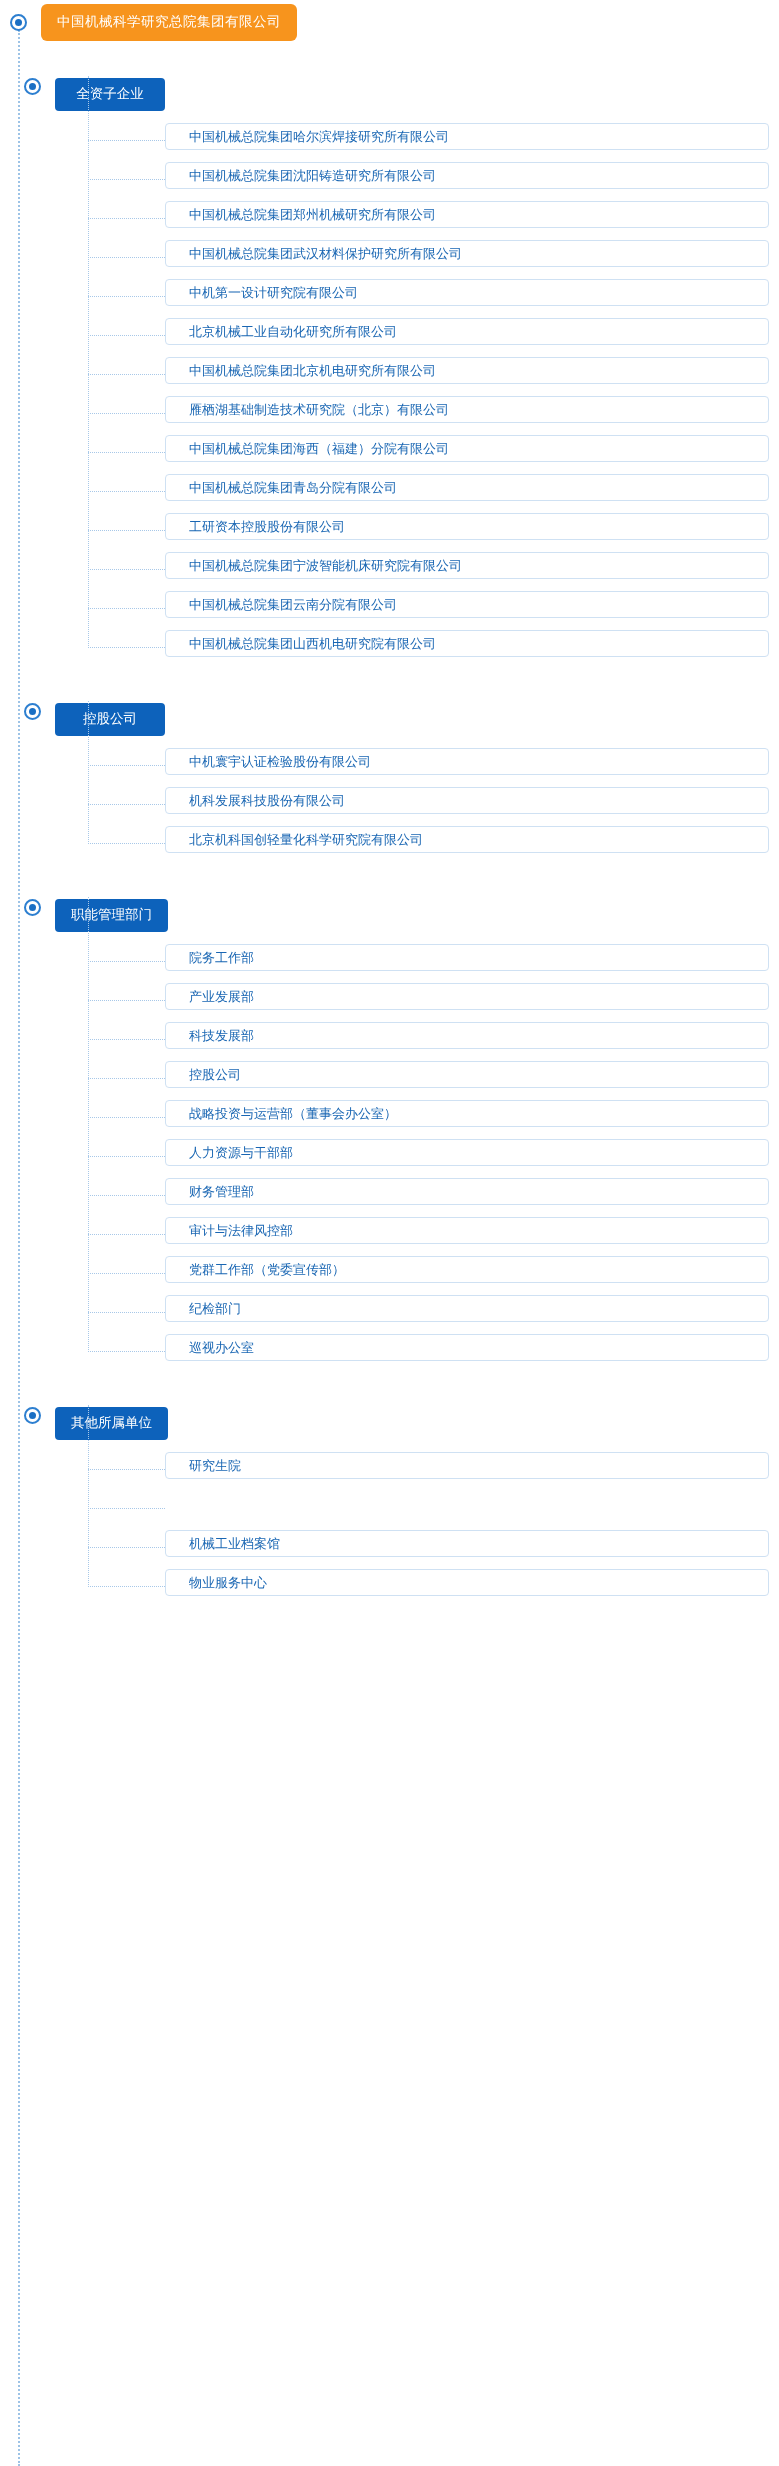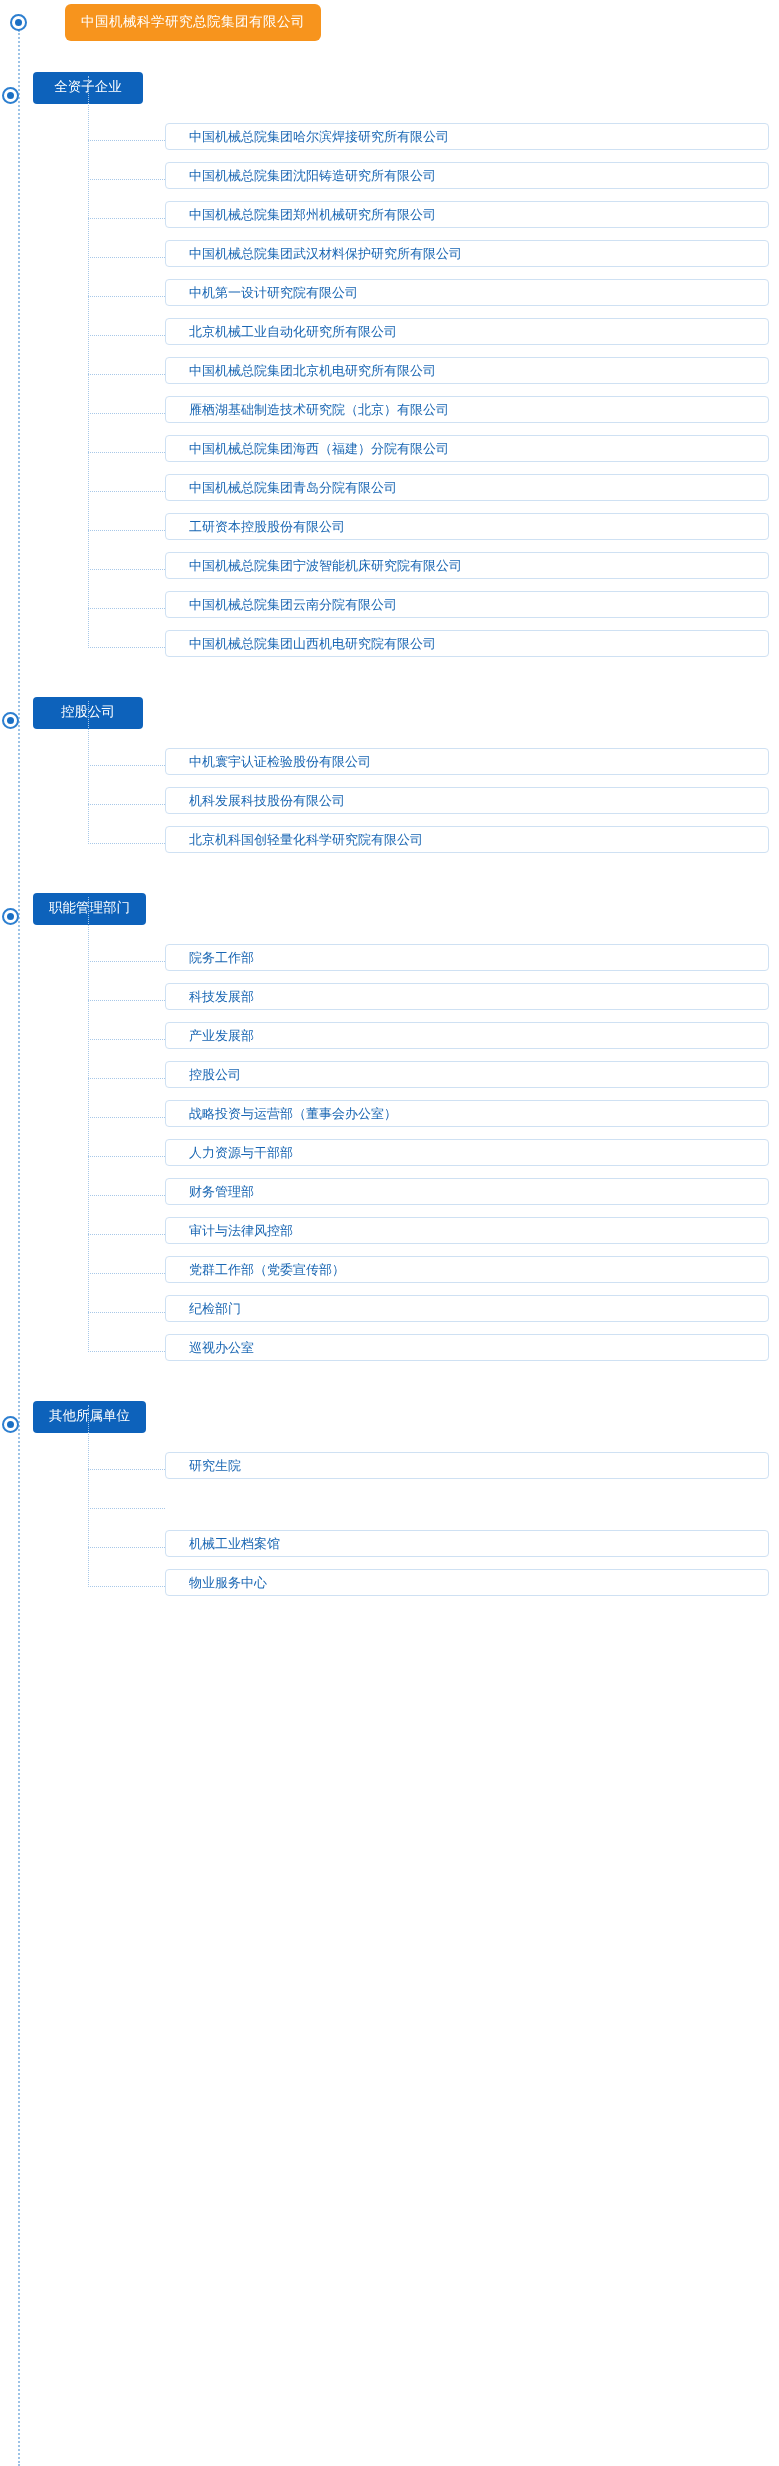--- a/index.html
+++ b/index.html
@@ -17,21 +17,20 @@
     overflow: hidden;
   }
 
   
   .root-row {
     position: relative;
     height: 45px;
     padding-left: 10px;
     display: flex;
     align-items: center;
-    gap: 24px;
   }
   .node-dot {
     position: relative;
     width: 17px;
     height: 17px;
     flex: 0 0 17px;
     border-radius: 50%;
     background: #ffffff;
     border: 2px solid #2d7fd0;
     display: flex;
@@ -67,26 +66,25 @@
     width: 0;
     border-left: 2px dotted #9dc3e6;
     z-index: 0;
   }
 
   
   .group { position: relative; }
   .group-head {
     position: relative;
     display: flex;
-    align-items: flex-end;
-    padding-left: 2px;
+    align-items: flex-start;
+    padding-left: 24px;
     height: 26px;
     margin-top: 33px;
     margin-bottom: 6px;
-    font-family: Liberation Mono, monospace;
   }
   .group-badge {
     margin-left: 14px;
     background: #0d62bb;
     color: #ffffff;
     font-size: 13.5px;
     line-height: 1;
     border-radius: 4px;
     padding: 9px 16px 10px 16px;
     min-width: 110px;
@@ -243,25 +241,25 @@
           <span class="node-dot"></span>
           <div class="group-badge">职能管理部门</div>
         </div>
         <div class="items">
           <div class="item-row">
             <span class="connector"></span>
             <div class="item-card">院务工作部</div>
           </div>
           <div class="item-row">
             <span class="connector"></span>
+            <div class="item-card">产业发展部</div>
+          </div>
+          <div class="item-row">
+            <span class="connector"></span>
             <div class="item-card">科技发展部</div>
-          </div>
-          <div class="item-row">
-            <span class="connector"></span>
-            <div class="item-card">产业发展部</div>
           </div>
           <div class="item-row">
             <span class="connector"></span>
             <div class="item-card">控股公司</div>
           </div>
           <div class="item-row">
             <span class="connector"></span>
             <div class="item-card">战略投资与运营部（董事会办公室）</div>
           </div>
           <div class="item-row">

